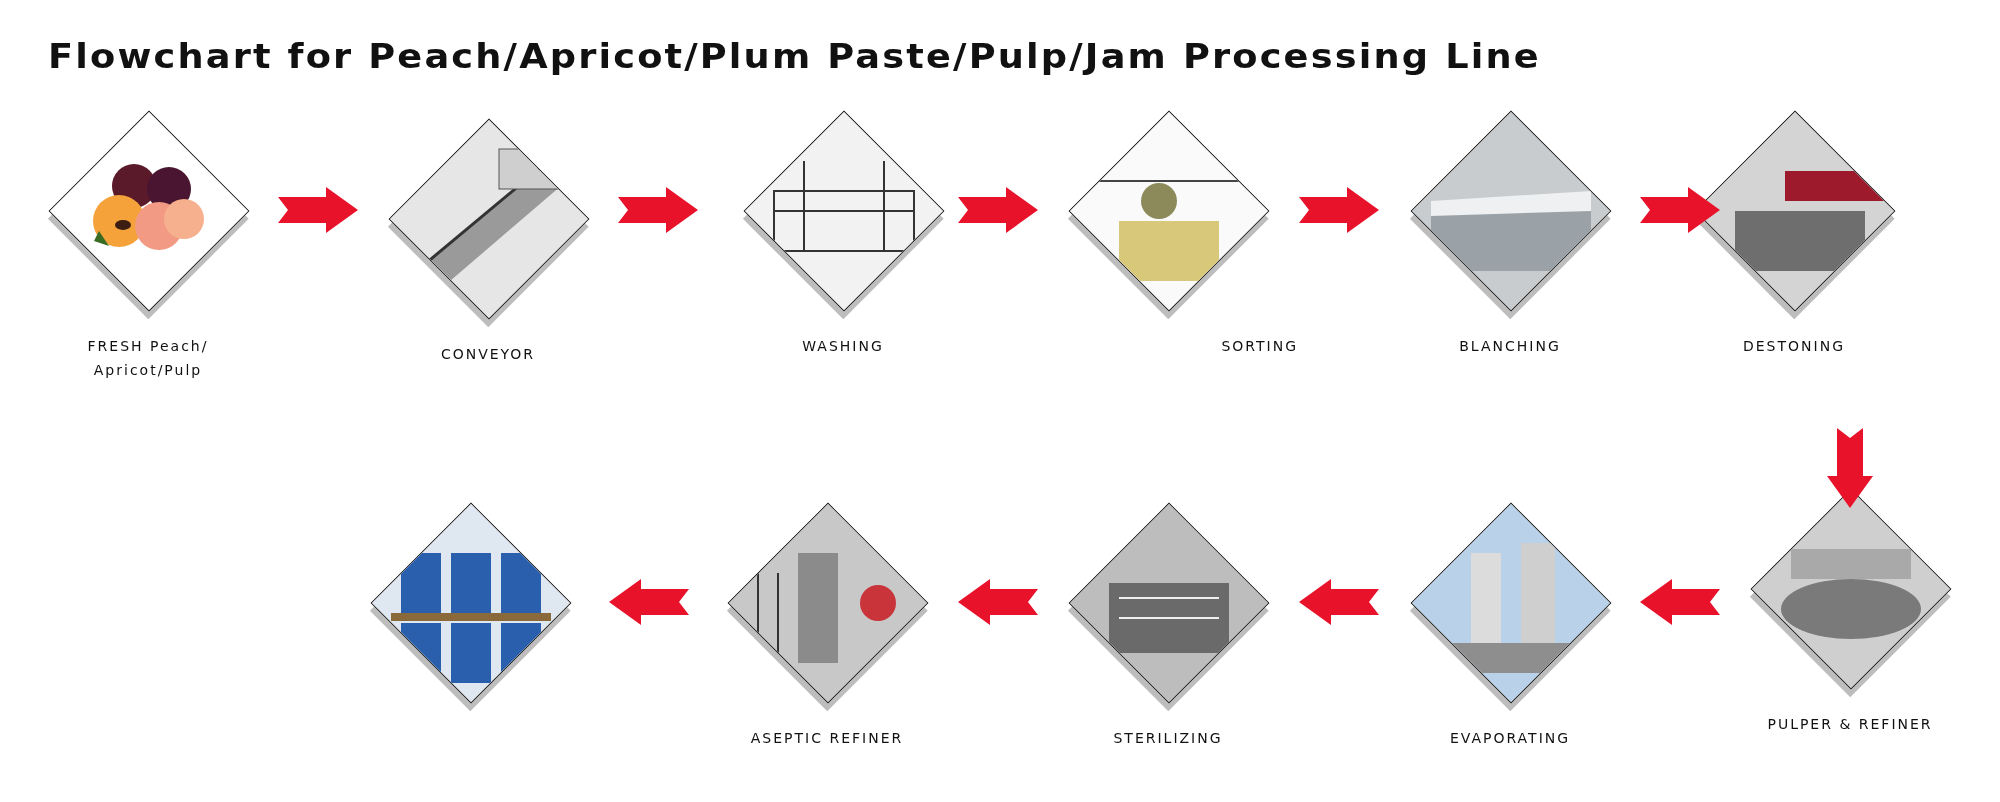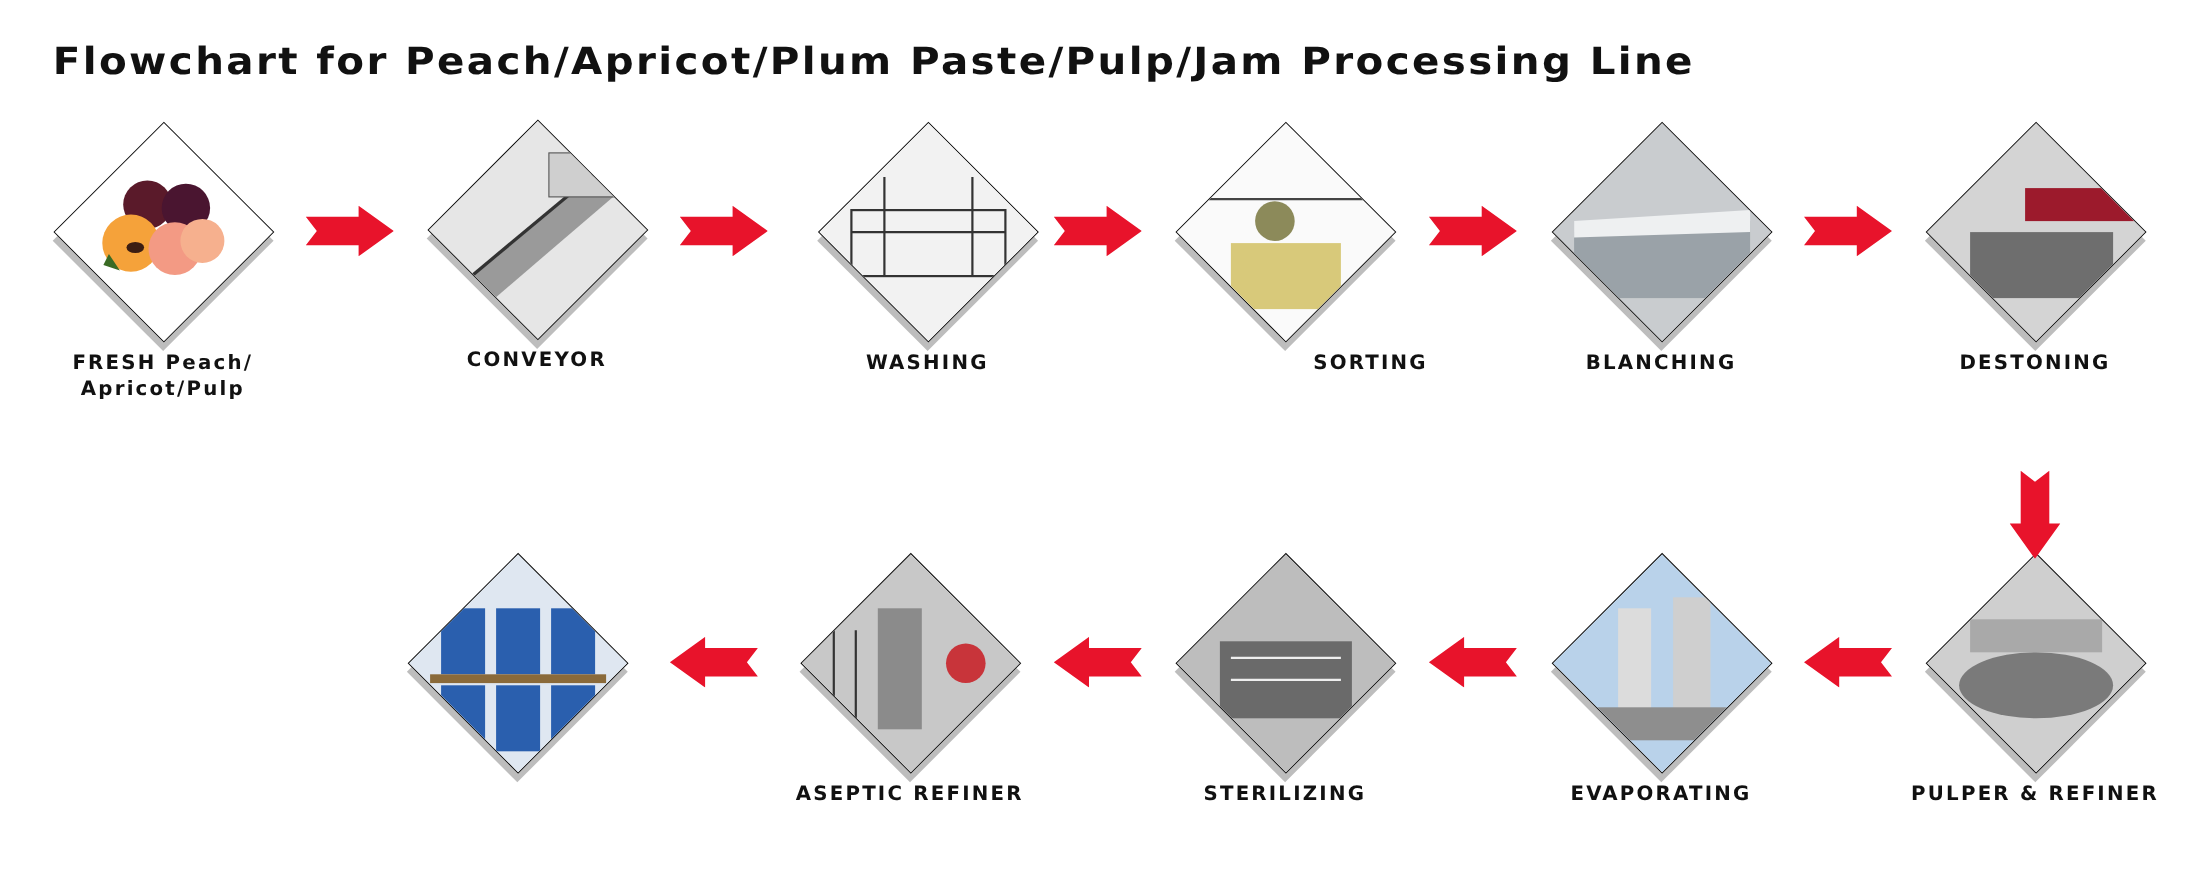--- a/index.html
+++ b/index.html
@@ -8,21 +8,21 @@
   .title { position: absolute; left: 48px; top: 36px; font-size: 34px; font-weight: bold;
            letter-spacing: 2px; font-family: "DejaVu Sans", sans-serif; transform: scaleX(1.08);
            transform-origin: left center; }
   .step { position: absolute; width: 260px; text-align: center; }
   .diamond-wrap { position: relative; width: 200px; height: 200px; margin: 0 auto; }
   .diamond { position: absolute; left: 30px; top: 30px; width: 140px; height: 140px;
              transform: rotate(45deg); border: 1.5px solid #111; overflow: hidden;
              box-shadow: 5px 6px 0 #bdbdbd; background: #eee; }
   .diamond .art { position: absolute; left: -40px; top: -40px; width: 220px; height: 220px;
                   transform: rotate(-45deg); }
-  .label { margin-top: 8px; font-size: 18px; font-weight: bold; letter-spacing: 2px;
+  .label { margin-top: 24px; font-size: 14px; font-weight: normal; letter-spacing: 2px;
            line-height: 24px; font-family: "DejaVu Sans", sans-serif; }
   .arrow { position: absolute; }
 </style>
 </head>
 <body>
 
 <div class="title">Flowchart for Peach/Apricot/Plum Paste/Pulp/Jam Processing Line</div>
 
 <div id="flow">
     <div class="step" style="left: 18px; top: 110px;">
@@ -38,21 +38,21 @@
               <circle cx="145" cy="118" r="20" fill="#f6b08e"></circle>
      <path d="M60 130 L70 145 L55 140Z" fill="#3a6b24"></path>
             </svg></div>
        </div>
      </div>
      <div class="label">
        <div>FRESH Peach/</div>
         <div>Apricot/Pulp</div>
      </div>
     </div>
-    <div class="step" style="left: 358px; top: 108px;">
+    <div class="step" style="left: 358px; top: 118px;">
       <div class="diamond-wrap">
        <div class="diamond">
          <div class="art"><svg viewBox="0 0 220 220" width="220" height="220">
               <rect width="220" height="220" fill="#e6e6e6"></rect>
      <path d="M30 170 L170 50 L190 70 L50 190Z" fill="#9a9a9a"></path>
               <path d="M40 160 L160 60" stroke="#333" stroke-width="3"></path>
      <rect x="120" y="40" width="60" height="40" fill="#cfcfcf" stroke="#555"></rect>
             </svg></div>
        </div>
      </div>
@@ -102,35 +102,35 @@
               <rect width="220" height="220" fill="#c9cccf"></rect>
      <rect x="30" y="100" width="160" height="70" fill="#9aa2a8"></rect>
               <path d="M30 100 L190 90 L190 110 L30 115Z" fill="#eef0f1"></path>
             </svg></div>
        </div>
      </div>
      <div class="label">
        <div>BLANCHING</div>
      </div>
     </div>
-    <div class="step" style="left: 1720px; top: 110px;">
+    <div class="step" style="left: 1664px; top: 110px;">
       <div class="diamond-wrap">
        <div class="diamond">
          <div class="art"><svg viewBox="0 0 220 220" width="220" height="220">
               <rect width="220" height="220" fill="#d4d4d4"></rect>
      <rect x="100" y="70" width="110" height="30" fill="#9c1a2c"></rect>
               <rect x="50" y="110" width="130" height="60" fill="#6e6e6e"></rect>
             </svg></div>
        </div>
      </div>
      <div class="label">
        <div>DESTONING</div>
      </div>
     </div>
-    <div class="step" style="left: 1720px; top: 502px;">
+    <div class="step" style="left: 1720px; top: 488px;">
       <div class="diamond-wrap">
        <div class="diamond">
          <div class="art"><svg viewBox="0 0 220 220" width="220" height="220">
               <rect width="220" height="220" fill="#cfcfcf"></rect>
      <ellipse cx="110" cy="130" rx="70" ry="30" fill="#7a7a7a"></ellipse>
               <rect x="50" y="70" width="120" height="30" fill="#a9a9a9"></rect>
             </svg></div>
        </div>
      </div>
      <div class="label">

